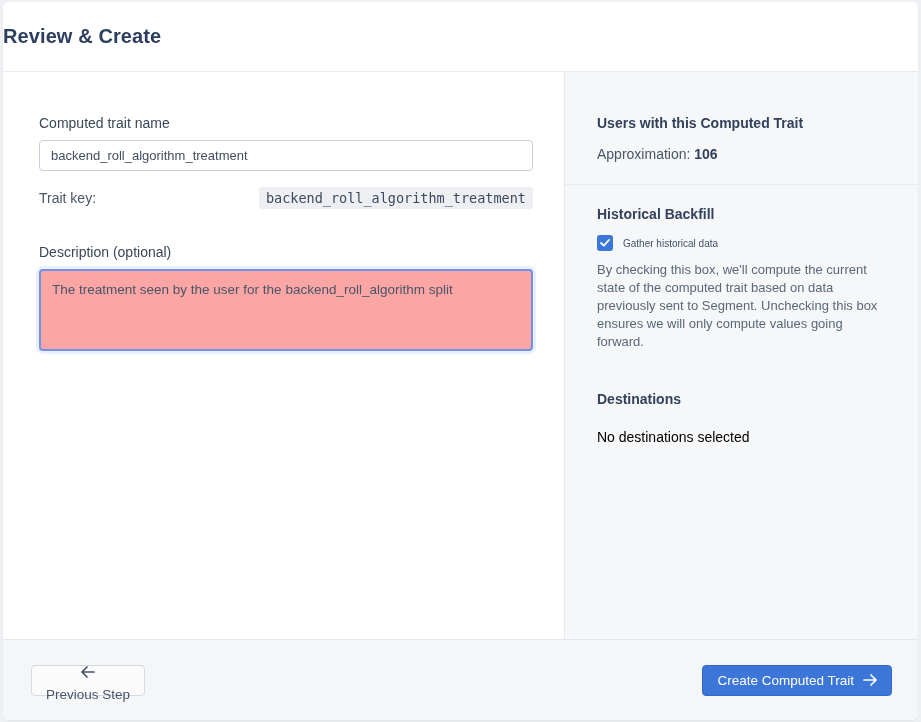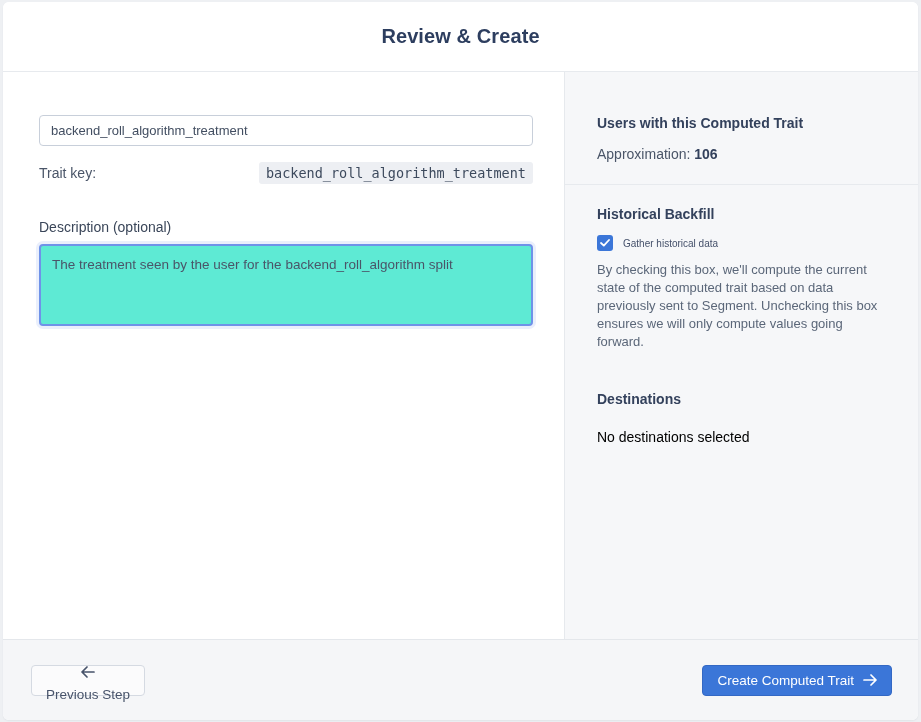--- a/index.html
+++ b/index.html
@@ -20,21 +20,20 @@
     flex-direction: column;
     box-shadow: 0 1px 2px rgba(40,50,70,0.06);
   }
   
   .header {
     height: 70px;
     flex: 0 0 70px;
     border-bottom: 1px solid #e7eaee;
     display: flex;
     align-items: center;
-    justify-content: center;
     background: #ffffff;
   }
   .header h1 {
     font-size: 20px;
     font-weight: 700;
     color: #2d3e5f;
     letter-spacing: 0.1px;
   }
   
   .content { flex: 1 1 auto; display: flex; min-height: 0; }
@@ -82,21 +81,21 @@
     font-family: "DejaVu Sans Mono", monospace;
     font-size: 13.5px;
     color: #3d4a5d;
   }
   .description-block { margin-top: 35px; }
   .description-area {
     width: 100%;
     height: 82px;
     border: 2px solid #6f92e8;
     border-radius: 4px;
-    background: #5eead4;
+    background: #fca5a5;
     padding: 9px 11px;
     font-size: 13.5px;
     font-family: "Liberation Sans", sans-serif;
     color: #4a5568;
     line-height: 19px;
     resize: none;
     outline: none;
     box-shadow: 0 0 0 3px rgba(111,146,232,0.15);
   }
   
@@ -190,20 +189,21 @@
 
 <div class="card">
 
   <div class="header">
     <h1>Review &amp; Create</h1>
   </div>
 
   <div class="content">
 
     <div class="left-panel">
+      <div class="field-label">Computed trait name</div>
       <input class="text-input" type="text" value="backend_roll_algorithm_treatment" style="">
       <div class="trait-key-row">
         <span>Trait key:</span>
         <span class="trait-key-badge">backend_roll_algorithm_treatment</span>
       </div>
 
       <div class="description-block">
         <div class="field-label">Description (optional)</div>
         <textarea class="description-area" style="">The treatment seen by the user for the backend_roll_algorithm split</textarea>
       </div>

